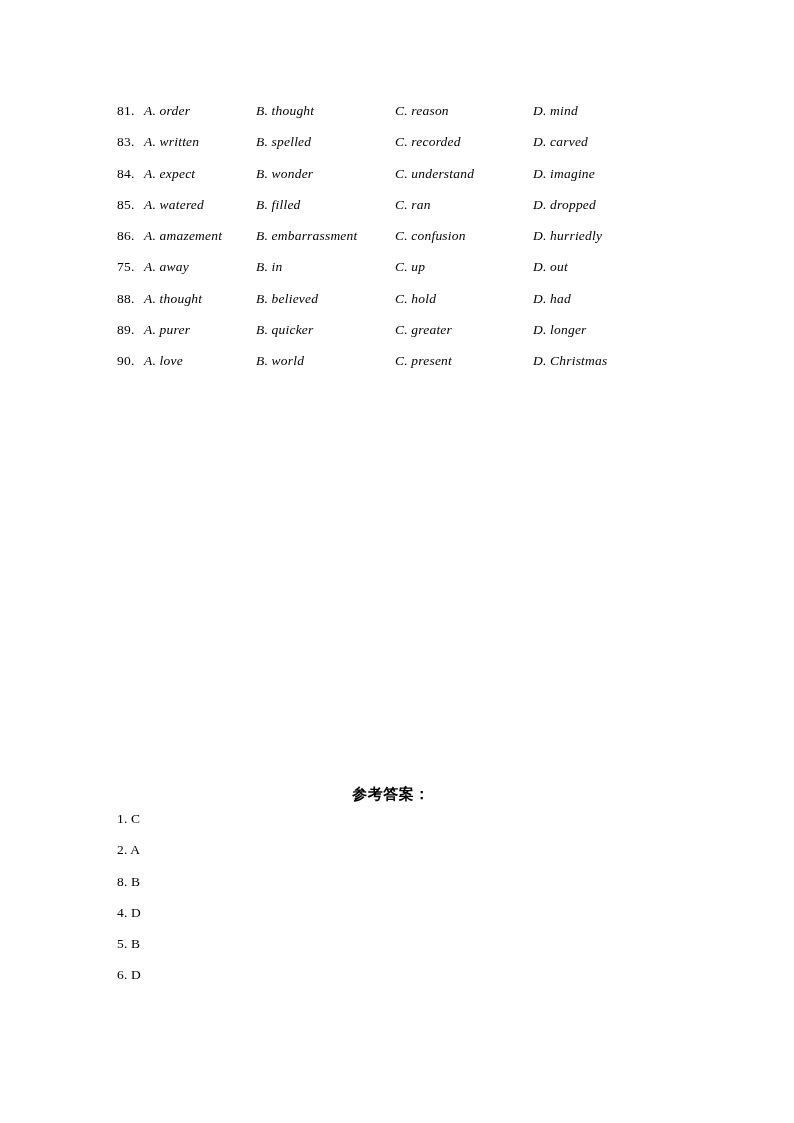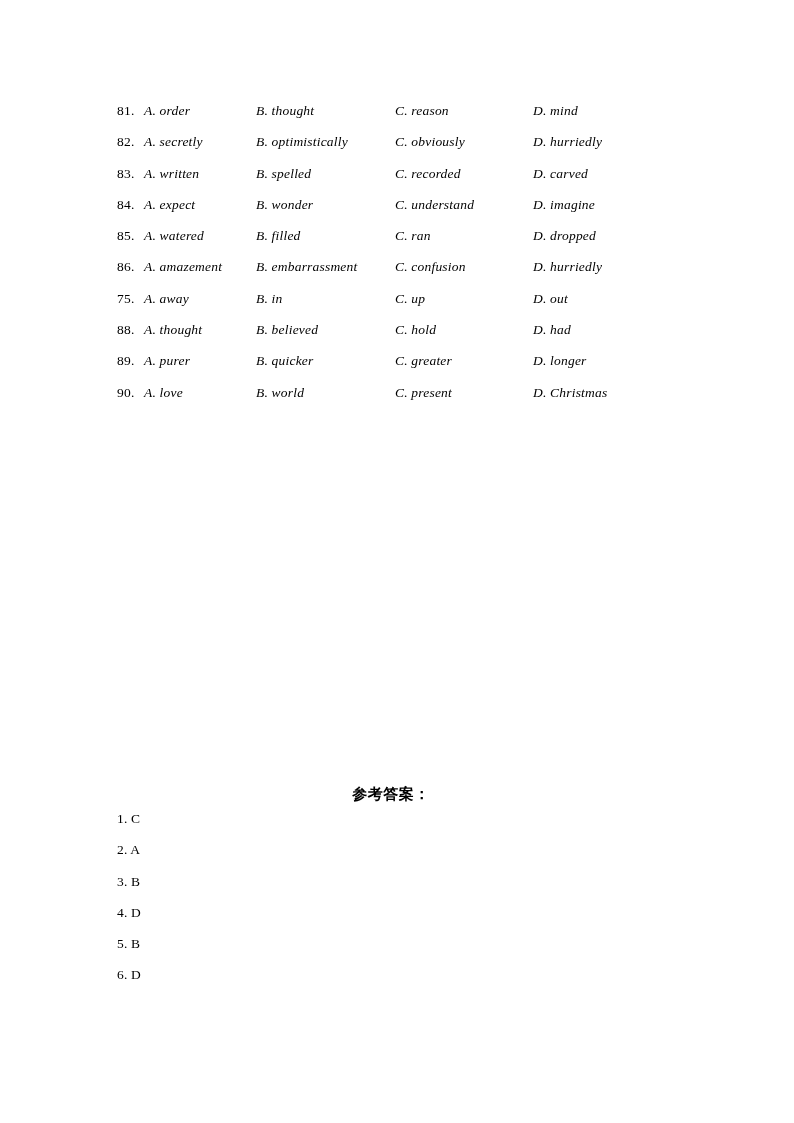--- a/index.html
+++ b/index.html
@@ -112,27 +112,20 @@
   <div class="questions">
 
     <div class="q-row">
       <span class="q-num">81.</span>
       <span class="opt opt-a"><span class="lbl">A.</span> <span>order</span></span>
       <span class="opt opt-b"><span class="lbl">B.</span> <span>thought</span></span>
       <span class="opt opt-c"><span class="lbl">C.</span> <span>reason</span></span>
       <span class="opt opt-d"><span class="lbl">D.</span> <span>mind</span></span>
     </div>
 
-    <div class="q-row">
-      <span class="q-num">82.</span>
-      <span class="opt opt-a"><span class="lbl">A.</span> <span>secretly</span></span>
-      <span class="opt opt-b"><span class="lbl">B.</span> <span>optimistically</span></span>
-      <span class="opt opt-c"><span class="lbl">C.</span> <span>obviously</span></span>
-      <span class="opt opt-d"><span class="lbl">D.</span> <span>hurriedly</span></span>
-    </div>
 
     <div class="q-row">
       <span class="q-num">83.</span>
       <span class="opt opt-a"><span class="lbl">A.</span> <span>written</span></span>
       <span class="opt opt-b"><span class="lbl">B.</span> <span>spelled</span></span>
       <span class="opt opt-c"><span class="lbl">C.</span> <span>recorded</span></span>
       <span class="opt opt-d"><span class="lbl">D.</span> <span>carved</span></span>
     </div>
 
     <div class="q-row">
@@ -198,21 +191,21 @@
   </div>
 
   <div class="answers">
     <div class="a-row">
       <span class="a-text">1. C</span>
     </div>
     <div class="a-row">
       <span class="a-text">2. A</span>
     </div>
     <div class="a-row">
-      <span class="a-text">3. B</span>
+      <span class="a-text">8. B</span>
     </div>
     <div class="a-row">
       <span class="a-text">4. D</span>
     </div>
     <div class="a-row">
       <span class="a-text">5. B</span>
     </div>
     <div class="a-row">
       <span class="a-text">6. D</span>
     </div>

